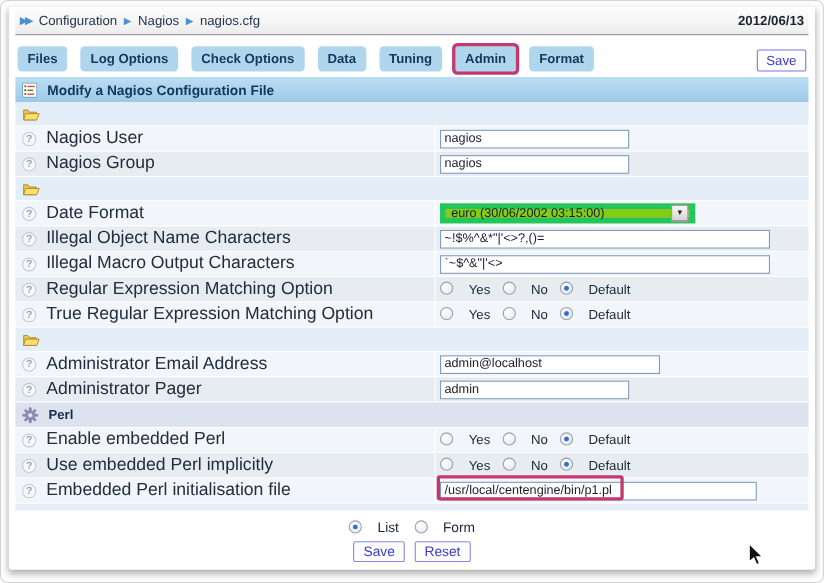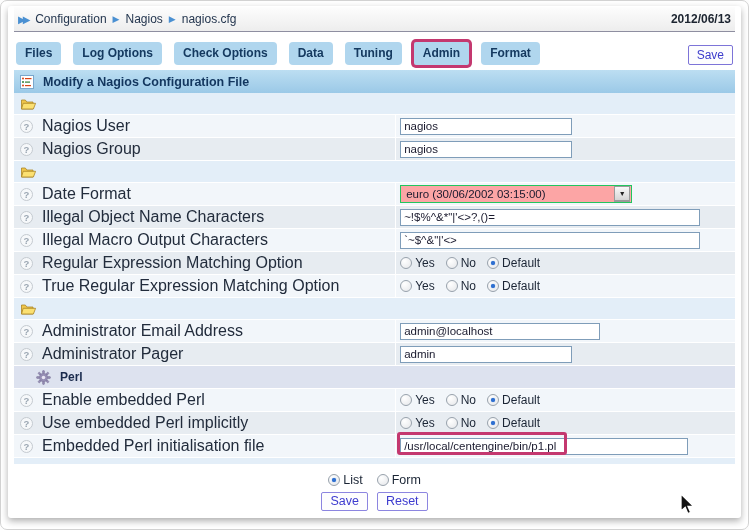--- a/index.html
+++ b/index.html
@@ -27,41 +27,41 @@
     font-size:12px; font-family:"Liberation Sans",sans-serif; padding:2px 8px; border-radius:2px; cursor:pointer; }
 
   
   .titlebar { margin-top:5px; height:23px; display:flex; align-items:center; gap:9px; padding-left:6px;
     background:linear-gradient(#bcdef2,#9bc9e7); color:#12365e; font-weight:bold; font-size:12.5px; }
 
   
   .tbl { width:100%; }
   .row { display:flex; align-items:center; border-bottom:1px solid #fff; }
   .row.group { height:22px; background:#e3eef8; padding-left:6px; }
-  .row.section { height:23px; background:#dde2ef; padding-left:22px; }
+  .row.section { height:23px; background:#dde2ef; padding-left:6px; }
   .row.section .sec-label { font-weight:bold; font-size:12px; color:#1b2b4d; margin-left:9px; }
   .row.field { height:23px; }
   .row.field.a { background:#f2f6fa; }
   .row.field.b { background:#e7ecf1; }
   .cell-label { width:53%; height:100%; display:flex; align-items:center; gap:9px;
     padding-left:6px; border-right:1px solid #fff; }
   .cell-label .lbl { font-size:16px; color:#222c3c; }
   .cell-value { flex:1; height:100%; display:flex; align-items:center; padding-left:4px; position:relative; }
   .help { width:13px; height:13px; border-radius:50%; border:1px solid #c4cad0; background:#f6f8fa;
     color:#9aa6b2; font-size:9.5px; font-weight:bold; display:flex; align-items:center;
     justify-content:center; flex:none; cursor:pointer; }
   .tin { height:17px; border:1px solid #7f9db9; background:#fff; font-size:11.5px;
     font-family:"Liberation Sans",sans-serif; color:#1a1a2e; padding:0 3px; }
-  .sel { height:18px; border:1px solid #22c55e; background:#fca5a5; display:flex; align-items:center; cursor:pointer; }
+  .sel { height:18px; border:5px solid #22c55e; background:#84cc16; display:flex; align-items:center; cursor:pointer; }
   .sel .sel-txt { flex:1; font-size:11.5px; color:#1a1a2e; padding:0 5px; white-space:nowrap; }
   .sel .sel-btn { width:16px; height:16px; margin:0 1px; background:linear-gradient(#f8f8f8,#d5d5d5);
     border:1px solid #9a9a9a; display:flex; align-items:center; justify-content:center;
     font-size:7px; color:#222; border-bottom-width:2px; }
   .rgrp { display:flex; align-items:center; gap:4px; }
-  .ropt { display:flex; align-items:center; gap:3px; margin-right:7px; cursor:pointer; }
+  .ropt { display:flex; gap:14px; margin-right:7px; cursor:pointer; }
   .rdot { width:12px; height:12px; border-radius:50%; border:1px solid #98a2ac;
     background:radial-gradient(circle at 35% 30%, #ffffff, #e4e6e9); position:relative; flex:none; }
   .rdot.sel::after { content:''; position:absolute; left:3px; top:3px; width:4px; height:4px;
     border-radius:50%; background:#2e6fd0; box-shadow:0 0 1px #2e6fd0; }
   .rlbl { font-size:12px; color:#1b2535; }
   .tbl-end { height:6px; background:#e3eef8; }
 
   
   .footer { margin-top:9px; text-align:center; }
   .fmodes { display:flex; justify-content:center; align-items:center; gap:14px; }

